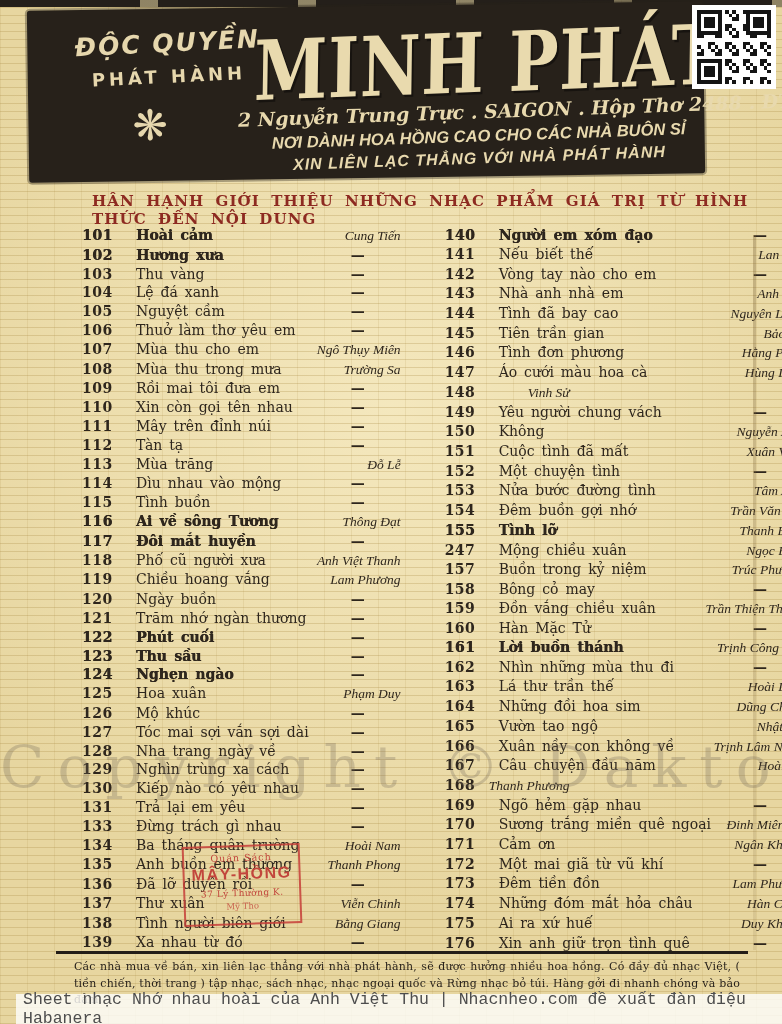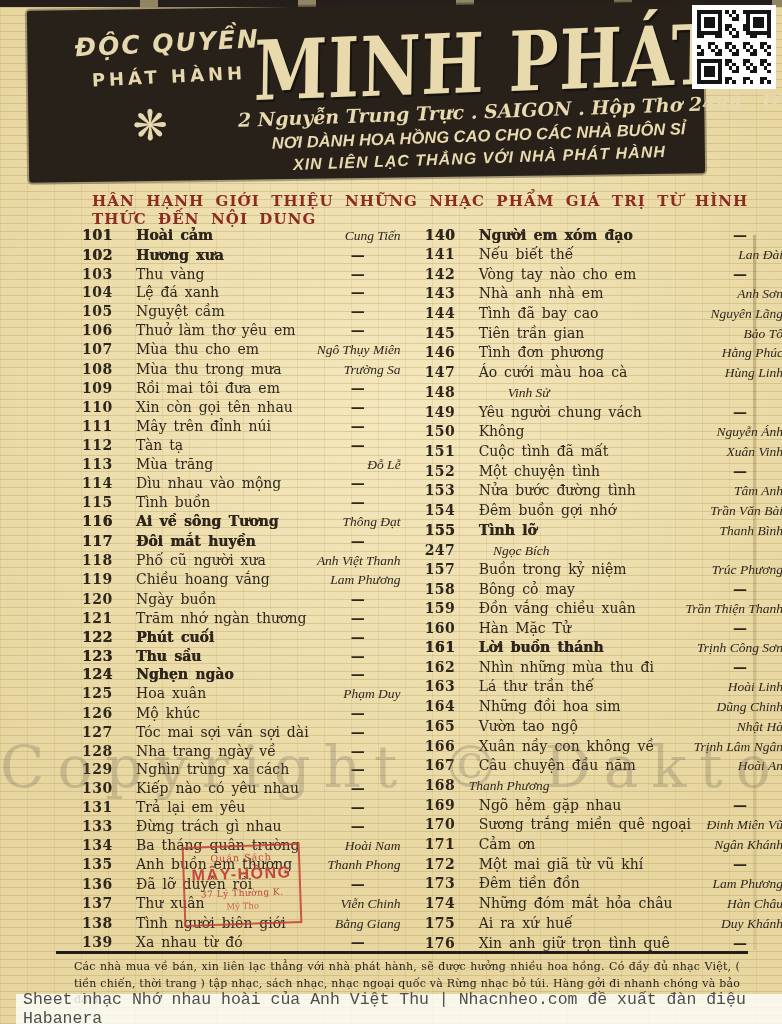--- a/index.html
+++ b/index.html
@@ -33,21 +33,21 @@
   .addr .a2{font-family:"Liberation Sans",sans-serif;font-style:italic;font-weight:bold;font-size:16.5px;margin-top:4px;white-space:nowrap;}
   .addr .a3{font-family:"Liberation Sans",sans-serif;font-style:italic;font-weight:bold;font-size:16px;margin-top:4px;letter-spacing:1px;white-space:nowrap;}
   .qr{position:absolute;right:6px;top:5px;width:74px;height:74px;background:#fff;
     padding:5px;display:grid;grid-template-columns:repeat(21,1fr);grid-auto-rows:1fr;}
   .qr div{width:100%;height:100%;}
   .qr .qm{background:#141414;}
   
   .banner{position:absolute;top:192px;left:68px;width:668px;text-align:left;
     color:#8d2a21;font-weight:bold;font-size:15px;letter-spacing:1.1px;word-spacing:5px;margin-left:24px;}
   
-  .catalog{position:absolute;top:227px;left:82px;right:32px;height:724px;display:flex;gap:24px;}
+  .catalog{position:absolute;top:227px;left:82px;right:32px;height:724px;display:flex;gap:44px;}
   .col{flex:1;display:flex;flex-direction:column;justify-content:space-between;}
   .row{display:flex;align-items:baseline;font-size:14px;color:#2e261d;}
   .no{width:33px;font-weight:bold;letter-spacing:.5px;flex:none;}
   .title{margin-left:21px;flex:1;white-space:nowrap;word-spacing:2.5px;}
   .composer{font-style:italic;white-space:nowrap;margin-left:6px;min-width:86px;text-align:right;font-size:13.5px;font-family:Liberation Serif, serif;}
   .ditto{white-space:nowrap;margin-left:6px;min-width:86px;text-align:center;font-weight:bold;}
   .row.b .title,.row.b .no{font-weight:900;text-shadow:.4px 0 0 #2e261d;}
   
   .stamp{position:absolute;left:183px;top:845px;width:118px;height:80px;
     border:2.5px solid rgba(198,62,56,.85);transform:rotate(-2deg);
@@ -802,20 +802,21 @@
         <span class="title">Đêm buồn gợi nhớ</span>
         <span class="composer">Trần Văn Bài</span>
       </div>
       <div class="row b">
         <span class="no">155</span>
         <span class="title">Tình lỡ</span>
         <span class="composer">Thanh Bình</span>
       </div>
       <div class="row">
         <span class="no">247</span>
+        <span class="title">Mộng chiều xuân</span>
         <span class="composer">Ngọc Bích</span>
       </div>
       <div class="row">
         <span class="no">157</span>
         <span class="title">Buồn trong kỷ niệm</span>
         <span class="composer">Trúc Phương</span>
       </div>
       <div class="row">
         <span class="no">158</span>
         <span class="title">Bông cỏ may</span>

